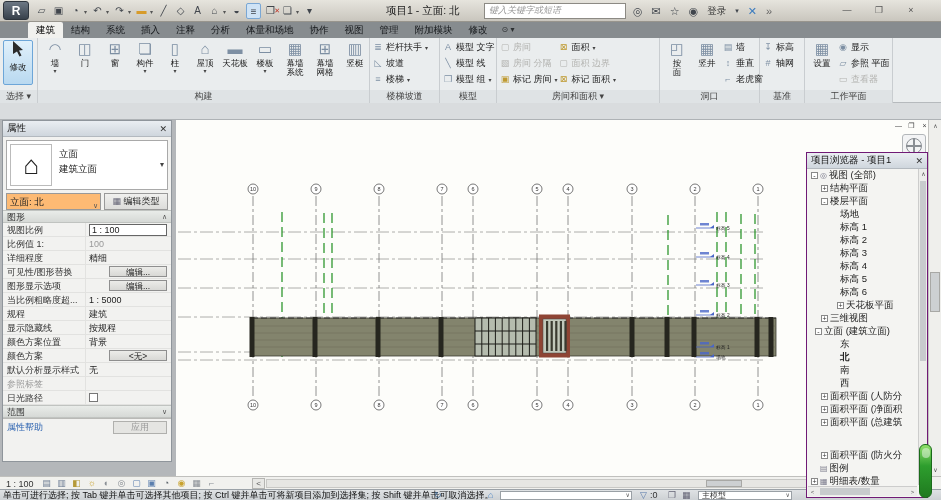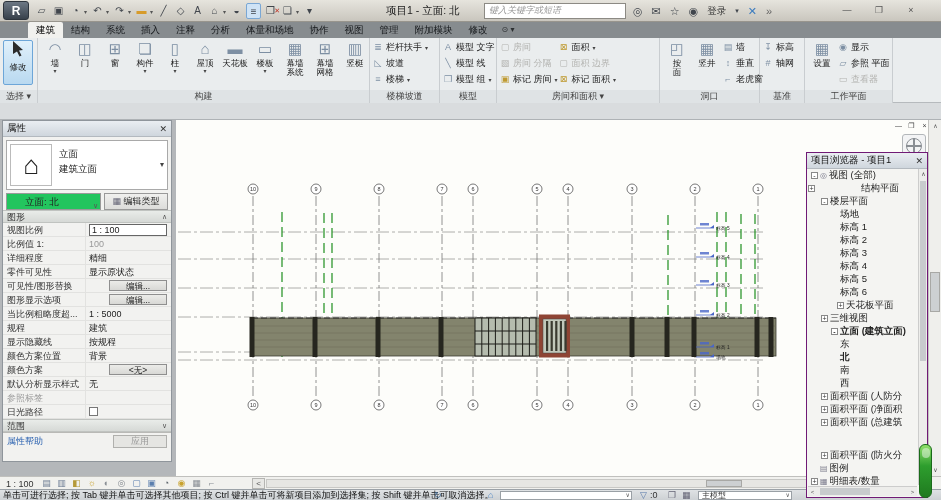--- a/index.html
+++ b/index.html
@@ -85,21 +85,21 @@
   
   #props { left:2px; top:120px; width:170px; height:342px; background:#f2f2f0; border:1px solid #8f959b; z-index:10;}
   .pal-head { height:16px; background:linear-gradient(#eaeef2,#cfd6dd); display:flex; justify-content:space-between; align-items:center; padding:0 4px; font-size:9.5px; color:#111; border-bottom:1px solid #b3b9bf;}
   .pal-x { font-size:9px; color:#333;}
   #typebox { margin:3px; height:50px; background:#fff; border:1px solid #a9a9a9; position:relative;}
   #typeicon { position:absolute; left:3px; top:3px; width:42px; height:42px; border:1px solid #bbb; font-size:26px; line-height:40px; text-align:center; color:#222;}
   #typel1 { position:absolute; left:52px; top:7px; font-size:9.5px;}
   #typel2 { position:absolute; left:52px; top:22px; font-size:9.5px;}
   #typearr { position:absolute; right:3px; top:19px; font-size:8px; color:#444;}
   #comborow { margin:0 3px; height:17px; display:flex; gap:3px;}
-  #inst-combo { flex:1; background:#22c55e; border:1px solid #999; font-size:9.5px; line-height:15px; padding-left:18px; position:relative;}
+  #inst-combo { flex:1; background:#fdba74; border:1px solid #999; font-size:9.5px; line-height:15px; padding-left:3px; position:relative;}
   #inst-combo .dd { position:absolute; right:2px; top:4px; font-size:7px; color:#555;}
   #edittype { width:64px; background:linear-gradient(#f0f0ee,#dcdcda); border:1px solid #999; font-size:9px; line-height:15px; text-align:center; white-space:nowrap;}
   .secbar { height:13px; background:linear-gradient(#e9ece9,#d6d9d6); border-top:1px solid #c0c3c0; border-bottom:1px solid #c0c3c0; font-size:9px; line-height:12px; padding:0 4px; display:flex; justify-content:space-between; color:#333;}
   .secchev { font-size:7px; color:#555;}
   .prow { height:14px; display:flex; border-bottom:1px solid #e2e2e0; font-size:9px;}
   .plab { width:82px; padding-left:4px; line-height:14px; color:#333; white-space:nowrap; overflow:hidden;}
   .pval { flex:1; border-left:1px solid #e2e2e0; padding-left:3px; line-height:14px; white-space:nowrap; overflow:hidden;}
   .pval.muted, .plab.muted { color:#999;}
   .pedit { margin-top:1px; height:12px; border:1px solid #666; background:#fff; line-height:10px; padding-left:2px; width:78px;}
   .pbtn { margin:1px 4px 0 20px; height:11px; background:linear-gradient(#ecece9,#d8d8d5); border:1px solid #8f8f8f; font-size:8.5px; line-height:10px; text-align:center;}
@@ -608,24 +608,20 @@
       </div>
       <div class="prow">
         <div class="plab">比例值 1:</div>
         <div class="pval muted">100</div>
       </div>
       <div class="prow">
         <div class="plab">详细程度</div>
         <div class="pval">精细</div>
       </div>
       <div class="prow">
-        <div class="plab">零件可见性</div>
-        <div class="pval">显示原状态</div>
-      </div>
-      <div class="prow">
         <div class="plab">可见性/图形替换</div>
         <div class="pval">
           <div class="pbtn">编辑...</div>
         </div>
       </div>
       <div class="prow">
         <div class="plab">图形显示选项</div>
         <div class="pval">
           <div class="pbtn">编辑...</div>
         </div>
@@ -681,21 +677,21 @@
   <div class="pal-head">
     <span>项目浏览器 - 项目1</span>
     <span class="pal-x">✕</span>
   </div>
   <div id="pbtree">
       <div class="trow" style="padding-left: 3px;">
         <span class="texp">-</span>
         <span class="tico">◎</span>
         <span class="tlab">视图 (全部)</span>
       </div>
-      <div class="trow" style=" gap: 44px;">
+      <div class="trow" style="padding-left: 13px;">
         <span class="texp">+</span>
         <span class="tlab">结构平面</span>
       </div>
       <div class="trow" style="padding-left: 13px;">
         <span class="texp">-</span>
         <span class="tlab">楼层平面</span>
       </div>
       <div class="trow" style="padding-left: 23px;">
         <span style="width: 9px; flex: 0 0 auto;"></span>
         <span class="tlab">场地</span>
@@ -725,21 +721,21 @@
         <span class="tlab">标高 6</span>
       </div>
       <div class="trow" style="padding-left: 29px;">
         <span class="texp">+</span>
         <span class="tlab">天花板平面</span>
       </div>
       <div class="trow" style="padding-left: 13px;">
         <span class="texp">+</span>
         <span class="tlab">三维视图</span>
       </div>
-      <div class="trow" style="padding-left: 23px; font-weight: bold;">
+      <div class="trow" style="padding-left: 7px;">
         <span class="texp">-</span>
         <span class="tlab">立面 (建筑立面)</span>
       </div>
       <div class="trow" style="padding-left: 23px;">
         <span style="width: 9px; flex: 0 0 auto;"></span>
         <span class="tlab">东</span>
       </div>
       <div class="trow current" style="padding-left: 23px;">
         <span style="width: 9px; flex: 0 0 auto;"></span>
         <span class="tlab">北</span>

